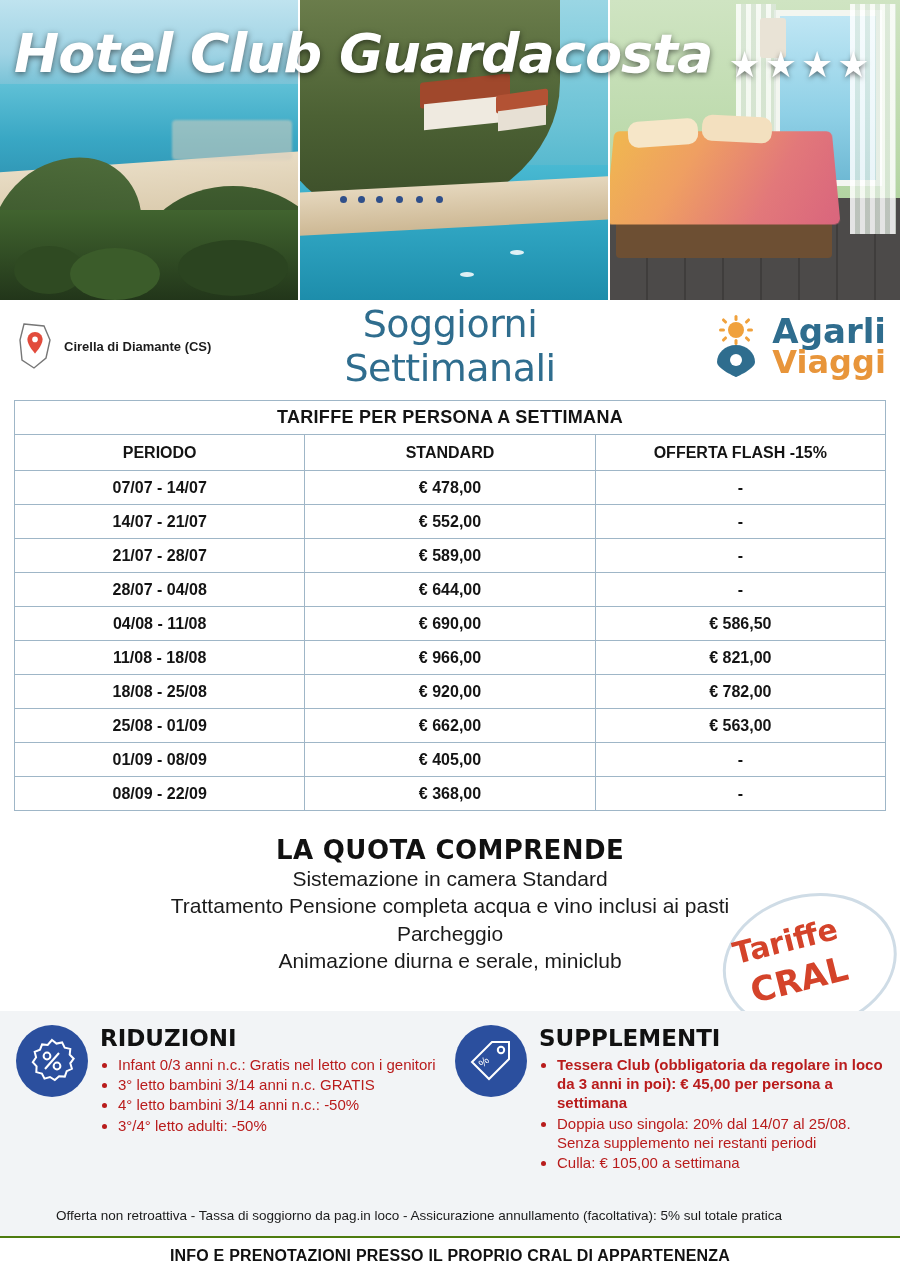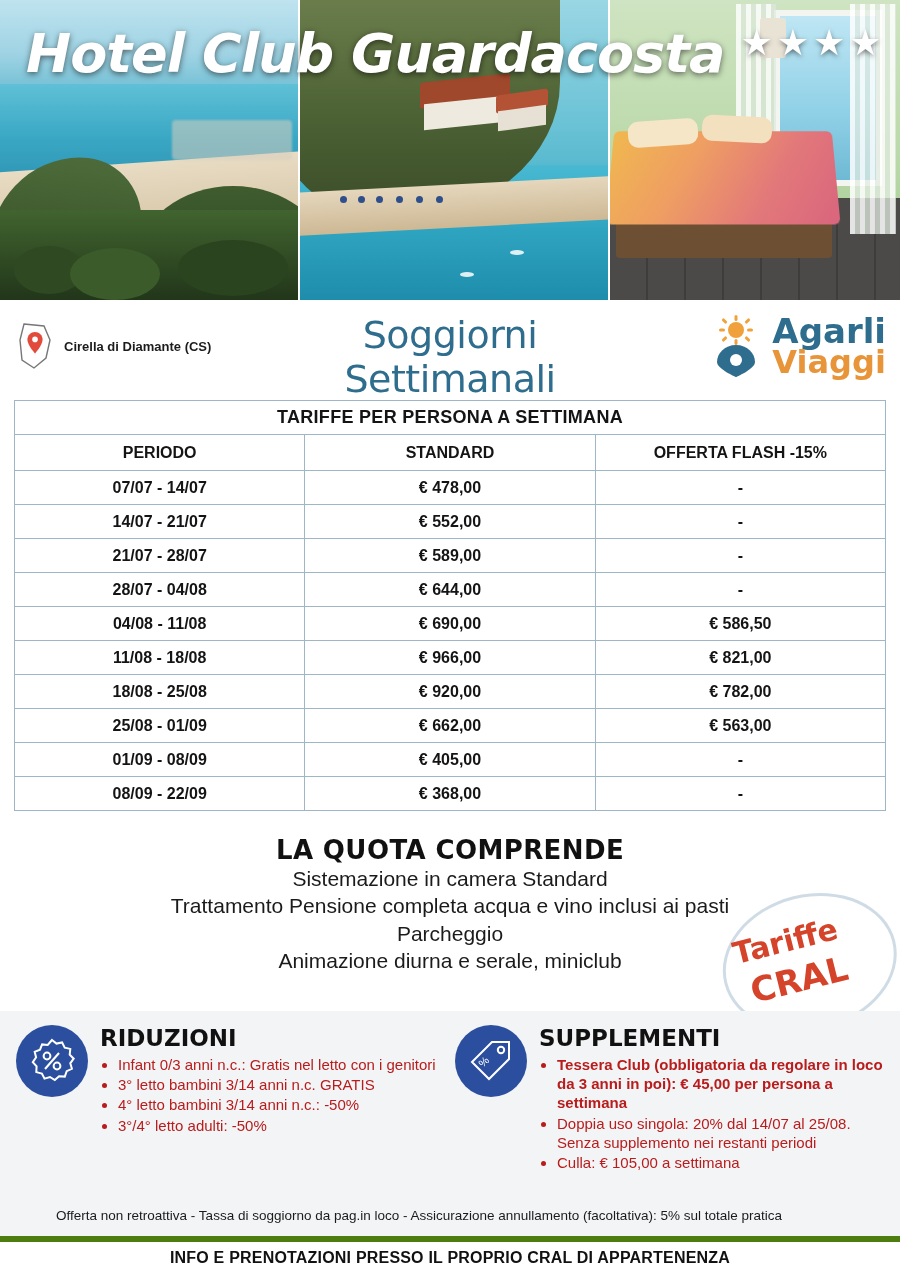--- a/index.html
+++ b/index.html
@@ -80,26 +80,26 @@
                 background:#f3e0bf; border-radius:10px; transform:rotate(3deg); }
   .p3 .lamp   { position:absolute; left:150px; top:18px; width:26px; height:40px;
                 background:#e9e3d6; border-radius:3px; }
 
   .hero-title {
     position: absolute; left: 14px; top: 22px;
     font-size: 54px; font-weight: bold; font-style: italic;
     color: #ffffff; letter-spacing: -1px;
     text-shadow: 0 2px 6px rgba(0,0,0,.55);
     font-family: "DejaVu Sans", sans-serif;
-    display: flex; align-items: flex-start; gap: 16px; margin-left: 12px;
+    display: flex; align-items: flex-end; gap: 16px;
   }
   .stars { font-size: 36px; letter-spacing: 4px; color: #ffffff; text-shadow: 0 2px 5px rgba(0,0,0,.5); }
 
   
-  .brandrow { height: 92px; display: flex; padding: 13px 14px; }
+  .brandrow { height: 92px; display: flex; align-items: center; padding: 13px 14px; }
   .loc { display: flex; align-items: center; gap: 8px; width: 250px; }
   .loc .map { width: 42px; height: 52px; position: relative; }
   .loc .map svg { display: block; }
   .loc .loctext { font-size: 13px; font-weight: bold; color: #1c1c1c; }
   .midtitle { flex: 1; text-align: center; font-size: 38px; color: #2f6d8e; font-weight: normal;
               font-family: "DejaVu Sans", sans-serif; letter-spacing: -.5px; }
   .agarli { width: 250px; display: flex; align-items: center; gap: 8px; justify-content: flex-end; }
   .agarli .mark { width: 56px; height: 62px; position: relative; }
   .agarli .words { line-height: .95; }
   .agarli .w1 { font-size: 34px; color: #2f6d8e; font-weight: bold; font-family: "DejaVu Sans", sans-serif; }
@@ -139,21 +139,21 @@
   .badge svg { display: block; }
   .colbody h3 { font-size: 23px; font-weight: bold; color: #111; margin-bottom: 4px;
                 font-family: "DejaVu Sans", sans-serif; }
   .colbody ul { margin-left: 18px; }
   .colbody li { font-size: 15px; color: #b91c1c; line-height: 1.28; margin-bottom: 1px; }
   .colbody li b { font-weight: bold; }
 
   .note { position: absolute; left: 0; top: 1208px; width: 838px; text-align: center;
           font-size: 13.5px; color: #1b1b1b; }
   .footbar { position: absolute; left: 0; top: 1236px; width: 900px; height: 37px;
-             background: #ffffff; border-top: 6px solid #4d7c0f;
+             background: #ffffff; border-top: 2px solid #4d7c0f;
              display: flex; align-items: center; justify-content: center; }
   .footbar span { font-size: 16px; font-weight: bold; color: #111; letter-spacing: .2px; }
 </style>
 </head>
 <body>
 
 <div class="page">
 
   <div class="hero">
     <div class="hero-photo p1">

